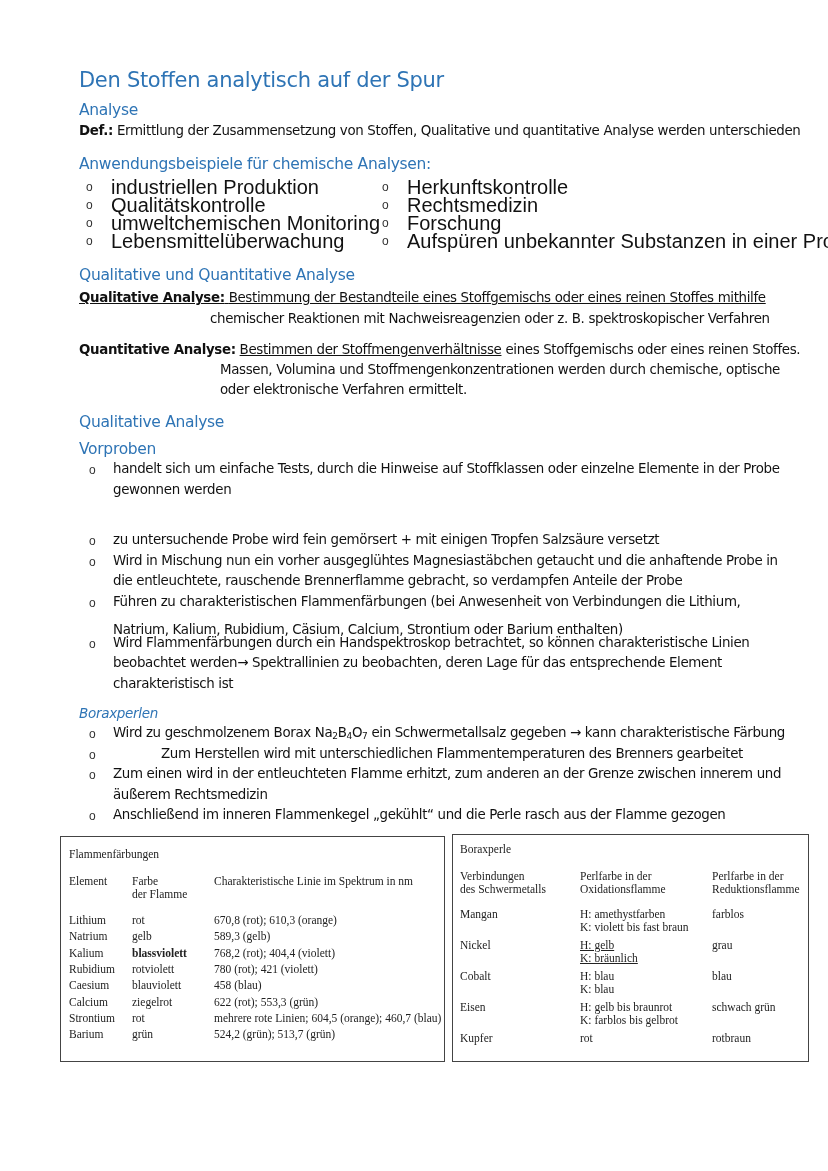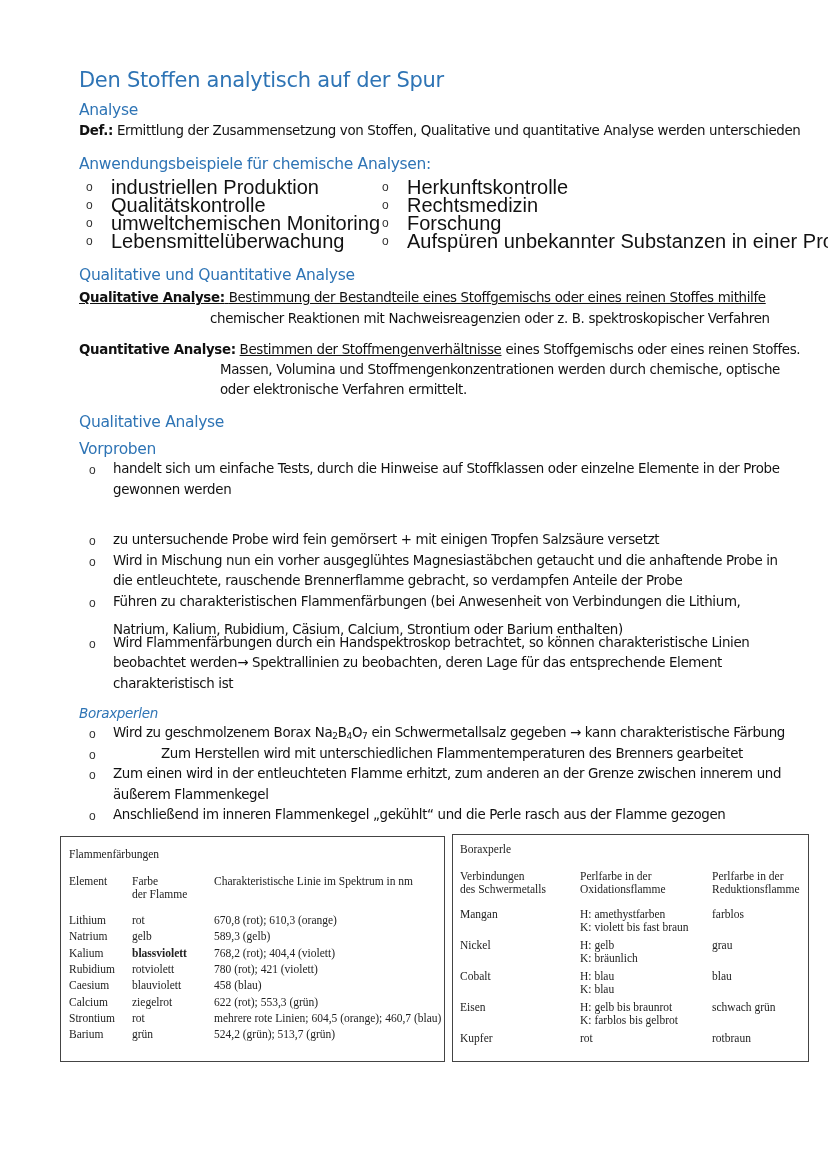--- a/index.html
+++ b/index.html
@@ -81,21 +81,21 @@
   <div class="h3i" style="top:705px;">Boraxperlen</div>
   <div>
     <span class="bullet" style="left:89px; top:727px;">o</span>
     <div class="txt" style="left:113px; top:723px;"><span>Wird zu geschmolzenem Borax Na</span><sub>2</sub><span>B</span><sub>4</sub><span>O</span><sub>7</sub><span> ein Schwermetallsalz gegeben → kann charakteristische Färbung</span></div>
   </div>
   <div id="borax-list">
       <span class="bullet" style="left:89px; top:747.5px;">o</span>
       <div class="txt" style="left:113px; top:743.5px;margin-left:48px;">Zum Herstellen wird mit unterschiedlichen Flammentemperaturen des Brenners gearbeitet</div>
       <span class="bullet" style="left:89px; top:768px;">o</span>
       <div class="txt" style="left:113px; top:764px;">Zum einen wird in der entleuchteten Flamme erhitzt, zum anderen an der Grenze zwischen innerem und</div>
-      <div class="txt" style="left:113px; top:784.5px;">äußerem Flammenkegel</div>
+      <div class="txt" style="left:113px; top:784.5px;">äußerem Rechtsmedizin</div>
       <span class="bullet" style="left:89px; top:809px;">o</span>
       <div class="txt" style="left:113px; top:805px;">Anschließend im inneren Flammenkegel „gekühlt“ und die Perle rasch aus der Flamme gezogen</div>
     </div>
 
   <div class="tbox" style="left:60px; top:836px; width:383px; height:224px;">
     <div class="cell" style="left:8px; top:11px;">Flammenfärbungen</div>
     <div class="cell" style="left:8px; top:38px;">Element</div>
     <div class="cell" style="left:71px; top:38px;"><span>Farbe</span><br><span>der Flamme</span></div>
     <div class="cell" style="left:153px; top:38px;">Charakteristische Linie im Spektrum in nm</div>
     <div id="flame-rows">
@@ -148,21 +148,21 @@
     <div class="cell" style="left:127px; top:35px;"><span>Perlfarbe in der</span><br><span>Oxidationsflamme</span></div>
     <div class="cell" style="left:259px; top:35px;"><span>Perlfarbe in der</span><br><span>Reduktionsflamme</span></div>
     <div id="borax-rows">
         <div>
           <div class="cell" style="left:7px; top:73px;">Mangan</div>
           <div class="cell" style="left:127px; top:73px;"><span>H: amethystfarben</span><br><span>K: violett bis fast braun</span></div>
           <div class="cell" style="left:259px; top:73px;">farblos</div>
         </div>
         <div>
           <div class="cell" style="left:7px; top:104px;">Nickel</div>
-          <div class="cell" style="left:127px; top:104px;"><span>H: gelb</span><br><span>K: bräunlich</span></div>
+          <div class="cell" style="left:127px; top:104px;text-decoration:underline;"><span>H: gelb</span><br><span>K: bräunlich</span></div>
           <div class="cell" style="left:259px; top:104px;">grau</div>
         </div>
         <div>
           <div class="cell" style="left:7px; top:135px;">Cobalt</div>
           <div class="cell" style="left:127px; top:135px;"><span>H: blau</span><br><span>K: blau</span></div>
           <div class="cell" style="left:259px; top:135px;">blau</div>
         </div>
         <div>
           <div class="cell" style="left:7px; top:166px;">Eisen</div>
           <div class="cell" style="left:127px; top:166px;"><span>H: gelb bis braunrot</span><br><span>K: farblos bis gelbrot</span></div>

